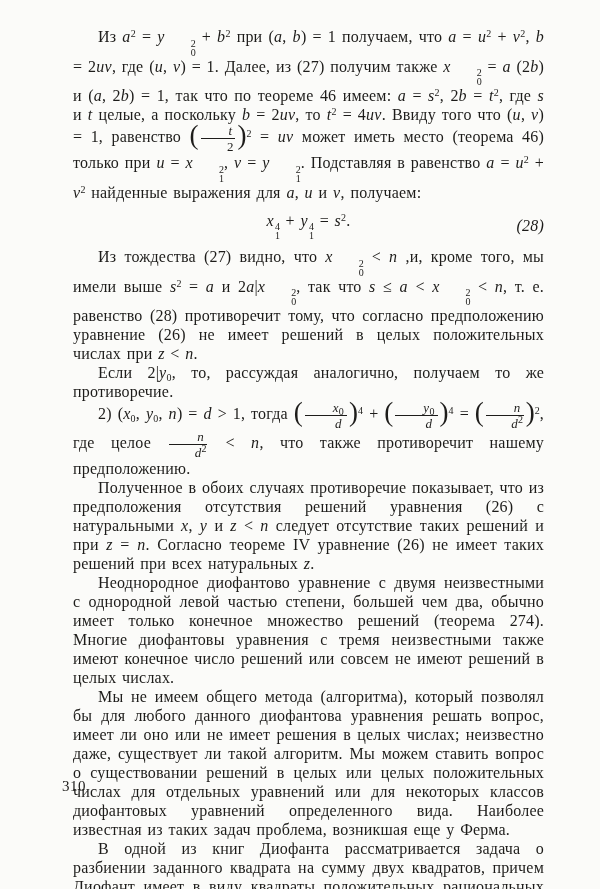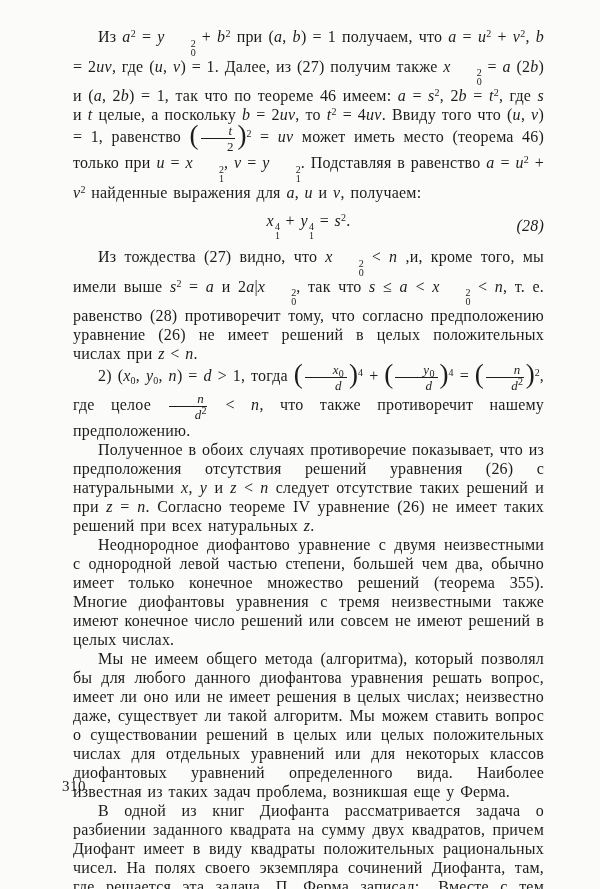--- a/index.html
+++ b/index.html
@@ -100,32 +100,33 @@
       <p class="para">Из тождества (27) видно, что <i class="mv">x</i><span class="ss">
           <span class="ss-t">2</span>
           <span class="ss-b">0</span>
         </span> &lt; <i class="mv">n</i> ,и, кроме того, мы имели выше <i class="mv">s</i><sup>2</sup> = <i class="mv">a</i> и 2<i class="mv">a</i>|<i class="mv">x</i><span class="ss">
           <span class="ss-t">2</span>
           <span class="ss-b">0</span>
         </span>, так что <i class="mv">s</i> ≤ <i class="mv">a</i> &lt; <i class="mv">x</i><span class="ss">
           <span class="ss-t">2</span>
           <span class="ss-b">0</span>
         </span> &lt; <i class="mv">n</i>, т. е. равенство (28) противоречит тому, что согласно предположению уравнение (26) не имеет решений в целых положительных числах при <i class="mv">z</i> &lt; <i class="mv">n</i>.</p>
+      <p class="para">Если 2|<i class="mv">y</i><sub>0</sub>, то, рассуждая аналогично, получаем то же противоречие.</p>
       <p class="para">2) (<i class="mv">x</i><sub>0</sub>, <i class="mv">y</i><sub>0</sub>, <i class="mv">n</i>) = <i class="mv">d</i> &gt; 1, тогда <span class="bigp">(</span><span class="frac">
           <span class="fr-n"><i class="mv">x</i><sub>0</sub></span>
           <span class="fr-d"><i class="mv">d</i></span>
         </span><span class="bigp">)</span><sup>4</sup> + <span class="bigp">(</span><span class="frac">
           <span class="fr-n"><i class="mv">y</i><sub>0</sub></span>
           <span class="fr-d"><i class="mv">d</i></span>
         </span><span class="bigp">)</span><sup>4</sup> = <span class="bigp">(</span><span class="frac">
           <span class="fr-n"><i class="mv">n</i></span>
           <span class="fr-d"><i class="mv">d</i><sup>2</sup></span>
         </span><span class="bigp">)</span><sup>2</sup>, где целое <span class="frac">
           <span class="fr-n"><i class="mv">n</i></span>
           <span class="fr-d"><i class="mv">d</i><sup>2</sup></span>
         </span> &lt; <i class="mv">n</i>, что также противоречит нашему предположению.</p>
       <p class="para">Полученное в обоих случаях противоречие показывает, что из предположения отсутствия решений уравнения (26) с натуральными <i class="mv">x</i>, <i class="mv">y</i> и <i class="mv">z</i> &lt; <i class="mv">n</i> следует отсутствие таких решений и при <i class="mv">z</i> = <i class="mv">n</i>. Согласно теореме IV уравнение (26) не имеет таких решений при всех натуральных <i class="mv">z</i>.</p>
-      <p class="para">Неоднородное диофантово уравнение с двумя неизвестными с однородной левой частью степени, большей чем два, обычно имеет только конечное множество решений (теорема 355). Многие диофантовы уравнения с тремя неизвестными также имеют конечное число решений или совсем не имеют решений в целых числах.</p>
+      <p class="para">Неоднородное диофантово уравнение с двумя неизвестными с однородной левой частью степени, большей чем два, обычно имеет только конечное множество решений (теорема 274). Многие диофантовы уравнения с тремя неизвестными также имеют конечное число решений или совсем не имеют решений в целых числах.</p>
       <p class="para">Мы не имеем общего метода (алгоритма), который позволял бы для любого данного диофантова уравнения решать вопрос, имеет ли оно или не имеет решения в целых числах; неизвестно даже, существует ли такой алгоритм. Мы можем ставить вопрос о существовании решений в целых или целых положительных числах для отдельных уравнений или для некоторых классов диофантовых уравнений определенного вида. Наиболее известная из таких задач проблема, возникшая еще у Ферма.</p>
       <p class="para">В одной из книг Диофанта рассматривается задача о разбиении заданного квадрата на сумму двух квадратов, причем Диофант имеет в виду квадраты положительных рациональных чисел. На полях своего экземпляра сочинений Диофанта, там, где решается эта задача, П. Ферма записал: „Вместе с тем невозможно разложить куб на два куба или биквадрат на два биквадрата и вообще невозможно разложить какую-либо степень,</p>
     </main>
   <div class="page-number">310</div>
 </div>
 
 </body></html>

